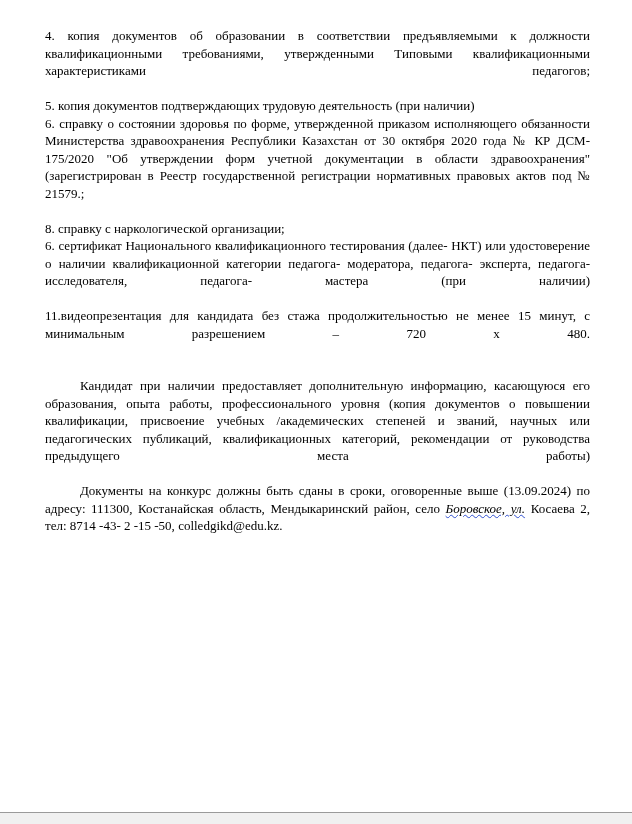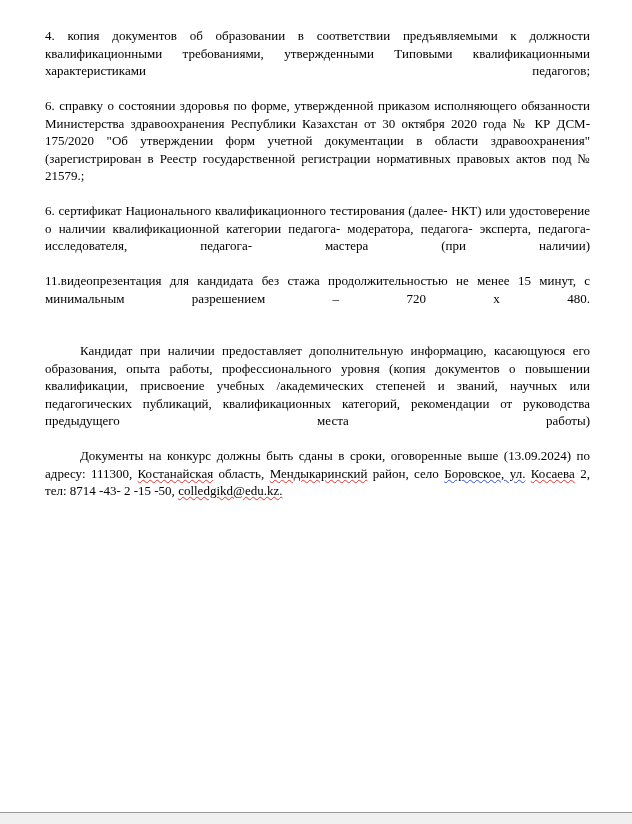--- a/index.html
+++ b/index.html
@@ -55,32 +55,32 @@
     width: 100%;
   }
   .para.no-stretch::after { display: none; }
 
   .gap {
     height: 17.5px;
   }
 
   
   .sp-red {
-    text-decoration: underline;
     text-decoration-style: wavy;
     text-decoration-color: #e03030;
     text-decoration-thickness: 1px;
     text-underline-offset: 1px;
   }
   .sp-blue {
     text-decoration: underline;
     text-decoration-style: wavy;
     text-decoration-color: #3050d0;
     text-decoration-thickness: 1px;
     text-underline-offset: 1px;
+    font-style: italic;
   }
 
   .page-edge {
     position: absolute;
     left: 0;
     top: 812px;
     width: 632px;
     height: 12px;
     background: #f0f0f0;
     border-top: 1px solid #9a9a9a;
@@ -88,24 +88,26 @@
   }
 </style>
 </head>
 <body>
 
 <div class="page">
   <div class="doc-body">
 
     <p class="para">4. копия документов об образовании в соответствии предъявляемыми к должности квалификационными требованиями, утвержденными Типовыми квалификационными характеристиками педагогов;</p>
 
+    <p class="para no-stretch">5. копия документов подтверждающих трудовую деятельность (при наличии)</p>
 
     <p class="para">6. справку о состоянии здоровья по форме, утвержденной приказом исполняющего обязанности Министерства здравоохранения Республики Казахстан от 30 октября 2020 года № КР ДСМ- 175/2020 "Об утверждении форм учетной документации в области здравоохранения" (зарегистрирован в Реестр государственной регистрации нормативных правовых актов под № 21579.;</p>
 
 
+    <p class="para no-stretch">8. справку с наркологической организации;</p>
 
     <p class="para">6. сертификат Национального квалификационного тестирования (далее- НКТ) или удостоверение о наличии квалификационной категории педагога- модератора, педагога- эксперта, педагога- исследователя, педагога- мастера (при наличии)</p>
 
 
     <p class="para">11.видеопрезентация для кандидата без стажа продолжительностью не менее 15 минут, с минимальным разрешением – 720 х 480.</p>
 
     <div class="gap"></div>
 
     <p class="para indent">Кандидат при наличии предоставляет дополнительную информацию, касающуюся его образования, опыта работы, профессионального уровня (копия документов о повышении квалификации, присвоение учебных /академических степеней и званий, научных или педагогических публикаций, квалификационных категорий, рекомендации от руководства предыдущего места работы)</p>
 

